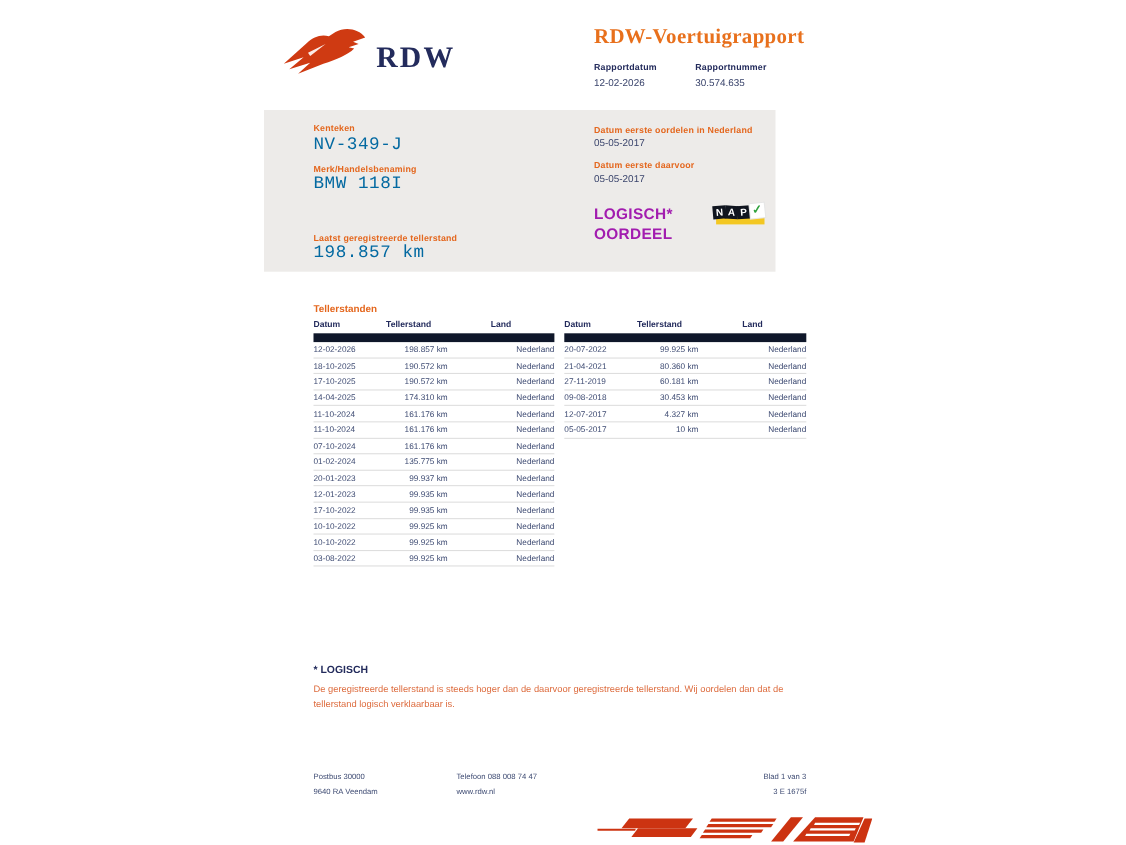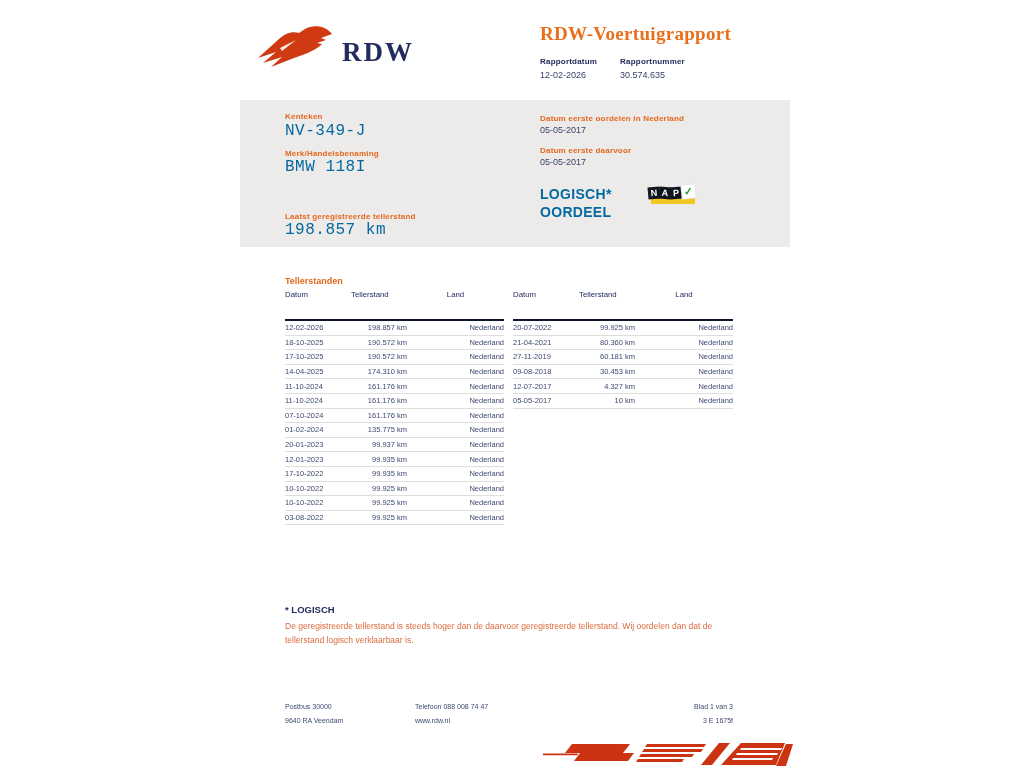--- a/index.html
+++ b/index.html
@@ -8,46 +8,46 @@
     font-family:"Liberation Sans",sans-serif;color:#232b5c;
   }
   .abs{position:absolute}
 
   
   .logo-wrap{left:256px;top:22px;display:flex;align-items:flex-end}
   .logo-word{font-family:"Liberation Serif",serif;font-weight:bold;font-size:27px;
     color:#232b5c;letter-spacing:2px;margin-left:8px;margin-top:-8px}
   .doc-title{left:540px;top:23px;font-family:"Liberation Serif",serif;font-weight:bold;
     font-size:19px;color:#e8701c;letter-spacing:.3px}
-  .hdr-meta{left:540px;top:57px;display:flex;gap:23px}
+  .hdr-meta{left:540px;top:57px;display:flex;gap:35px}
   .meta-label{font-size:8px;font-weight:bold;color:#232b5c;letter-spacing:.2px}
   .meta-val{font-size:9px;color:#39436b;margin-top:4px}
 
   
-  .panel{left:240px;top:100px;width:550px;height:147px;background:#edebe9}
+  .panel{left:240px;top:100px;width:465px;height:147px;background:#edebe9}
   .lbl{font-size:8px;font-weight:bold;color:#e4671e;letter-spacing:.2px}
   .serif-val{font-family:Liberation Mono, monospace;font-size:16px;color:#0369a1;letter-spacing:.5px}
   .small-val{font-size:9px;color:#39436b}
-  .oordeel{font-size:14px;font-weight:bold;color:#0369a1;line-height:18px;letter-spacing:.3px}
+  .oordeel{font-size:14px;font-weight:bold;color:#a21caf;line-height:18px;letter-spacing:.3px}
 
   
   .nap{left:408px;top:85px;width:50px;height:24px}
   .nap-bar{position:absolute;left:3px;top:11px;width:44px;height:8px;background:#f3c722}
   .nap-tile{position:absolute;top:2px;width:12px;height:12px;background:#10151f;color:#fff;
     font-size:9px;font-weight:bold;text-align:center;line-height:12px}
   .nap-check{position:absolute;left:34px;top:0;width:13px;height:13px;background:#fff;
     color:#2fa13c;font-size:11px;font-weight:bold;line-height:13px;text-align:center;
     transform:rotate(-6deg);box-shadow:0 0 0 1px #e6e6e6}
 
   
   .section-title{left:285px;top:276px;font-size:9px;font-weight:bold;color:#e4671e}
   .mtable{top:290px;width:219px;font-size:7.5px;color:#3d4a72}
   .mtable.left{left:285px}.mtable.right{left:513px;width:220px}
-  .thead{display:grid;grid-template-columns:66px 56px 1fr;font-weight:normal;color:#232b5c;
-    border-bottom:2px solid #0f172a;padding-bottom:20px;font-size:7.8px}
+  .thead{display:grid;grid-template-columns:66px 56px 1fr;font-weight:bold;color:#232b5c;
+    border-bottom:8px solid #0f172a;padding-bottom:4px;font-size:7.8px}
   .thead .h2{text-align:center}
   .trow{display:grid;grid-template-columns:66px 56px 1fr;align-items:center;
     border-bottom:1px solid #dedede;height:13.6px;box-sizing:content-box}
   .trow .c1,.trow .c2{text-align:right}
 
   
   .fn-title{left:285px;top:604px;font-size:9.5px;font-weight:bold;color:#232b5c}
   .fn-text{left:285px;top:619px;width:432px;font-size:8.5px;line-height:14px;color:#dd6b3d}
 
   

